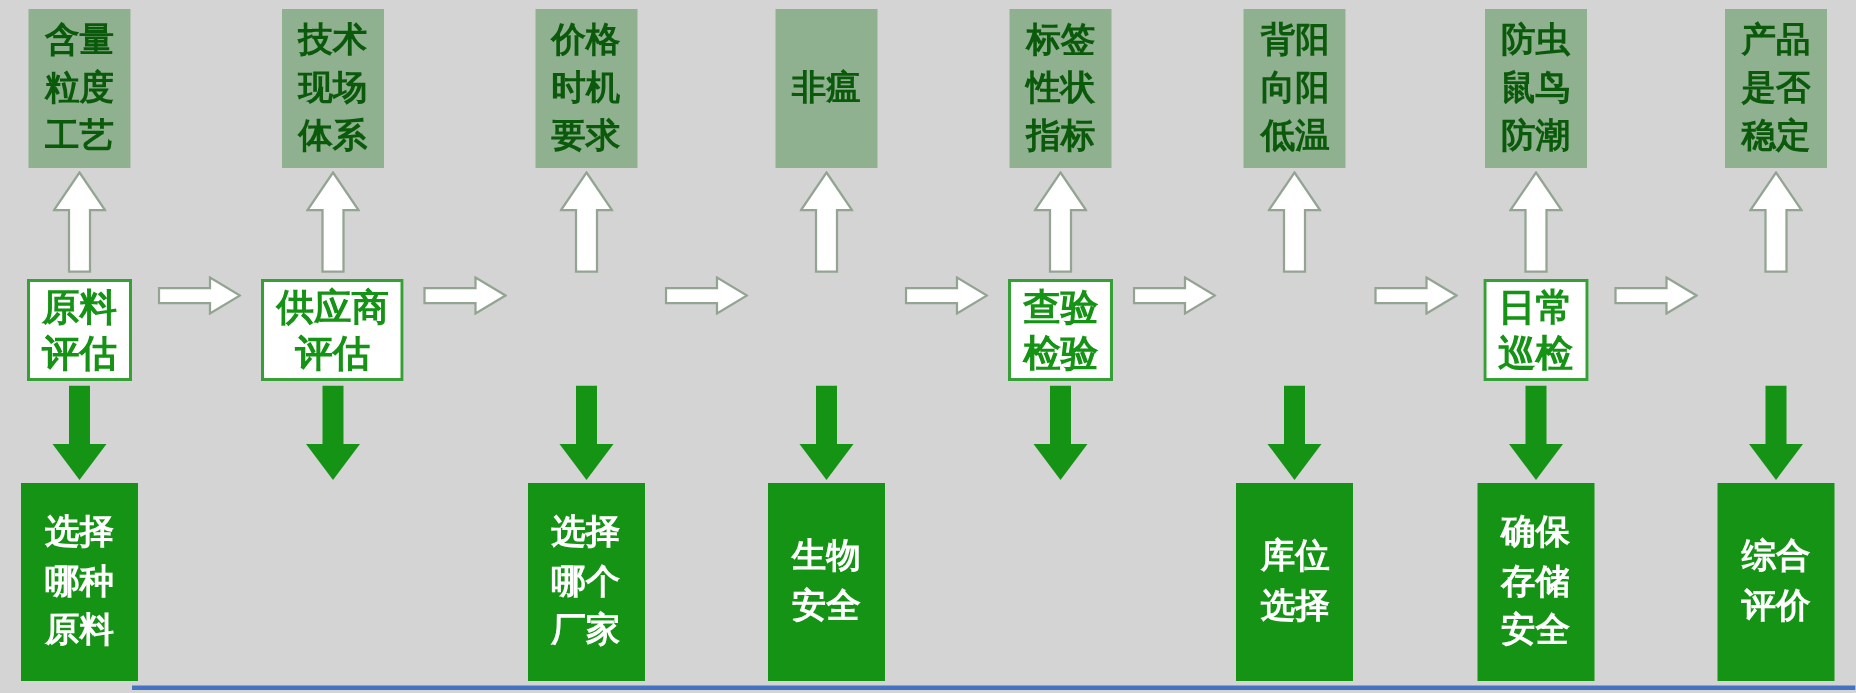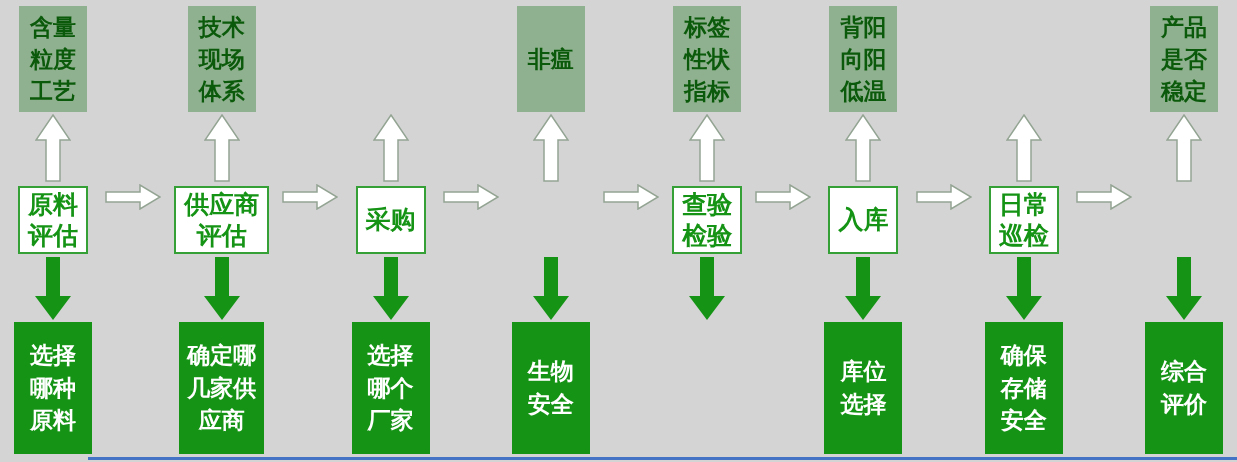--- a/index.html
+++ b/index.html
@@ -148,39 +148,36 @@
     </div>
   <div class="cell r3" style="grid-column:3">
       <div class="box middle-box">供应商
 评估</div>
     </div>
   <div class="cell r4" style="grid-column:3">
       <svg class="arrow-down" width="38" height="64" viewBox="0 0 38 64">
         <polygon points="12,0 26,0 26,39 37,39 19,63 1,39 12,39"></polygon>
       </svg>
     </div>
-  <div class="cell r5" style="grid-column:3">
-      <div class="box bottom-box">确定哪
-几家供
-应商</div>
-    </div>
 
   <div class="cell r3" style="grid-column:4">
       <svg class="arrow-right" width="56" height="26" viewBox="0 0 56 26">
         <polygon points="1,8 35,8 35,1 55,13 35,25 35,18 1,18"></polygon>
       </svg>
     </div>
 
+  <div class="cell r1" style="grid-column:5">
+      <div class="box top-box">价格
+时机
+要求</div>
+    </div>
   <div class="cell r2" style="grid-column:5">
       <svg class="arrow-up" width="36" height="68" viewBox="0 0 36 68">
         <polygon points="18,1 35,26 25,26 25,67 11,67 11,26 1,26"></polygon>
       </svg>
-    </div>
-  <div class="cell r3" style="grid-column:5">
-      <div class="box middle-box">采购</div>
     </div>
   <div class="cell r4" style="grid-column:5">
       <svg class="arrow-down" width="38" height="64" viewBox="0 0 38 64">
         <polygon points="12,0 26,0 26,39 37,39 19,63 1,39 12,39"></polygon>
       </svg>
     </div>
   <div class="cell r5" style="grid-column:5">
       <div class="box bottom-box">选择
 哪个
 厂家</div>
@@ -245,39 +242,41 @@
   <div class="cell r1" style="grid-column:11">
       <div class="box top-box">背阳
 向阳
 低温</div>
     </div>
   <div class="cell r2" style="grid-column:11">
       <svg class="arrow-up" width="36" height="68" viewBox="0 0 36 68">
         <polygon points="18,1 35,26 25,26 25,67 11,67 11,26 1,26"></polygon>
       </svg>
     </div>
-  <div class="cell r3" style="grid-column:11">
-      <div class="box middle-box">入库</div>
-    </div>
   <div class="cell r4" style="grid-column:11">
       <svg class="arrow-down" width="38" height="64" viewBox="0 0 38 64">
         <polygon points="12,0 26,0 26,39 37,39 19,63 1,39 12,39"></polygon>
       </svg>
     </div>
   <div class="cell r5" style="grid-column:11">
       <div class="box bottom-box">库位
 选择</div>
     </div>
 
   <div class="cell r3" style="grid-column:12">
       <svg class="arrow-right" width="56" height="26" viewBox="0 0 56 26">
         <polygon points="1,8 35,8 35,1 55,13 35,25 35,18 1,18"></polygon>
       </svg>
     </div>
 
+  <div class="cell r1" style="grid-column:13">
+      <div class="box top-box">防虫
+鼠鸟
+防潮</div>
+    </div>
   <div class="cell r2" style="grid-column:13">
       <svg class="arrow-up" width="36" height="68" viewBox="0 0 36 68">
         <polygon points="18,1 35,26 25,26 25,67 11,67 11,26 1,26"></polygon>
       </svg>
     </div>
   <div class="cell r3" style="grid-column:13">
       <div class="box middle-box">日常
 巡检</div>
     </div>
   <div class="cell r4" style="grid-column:13">

